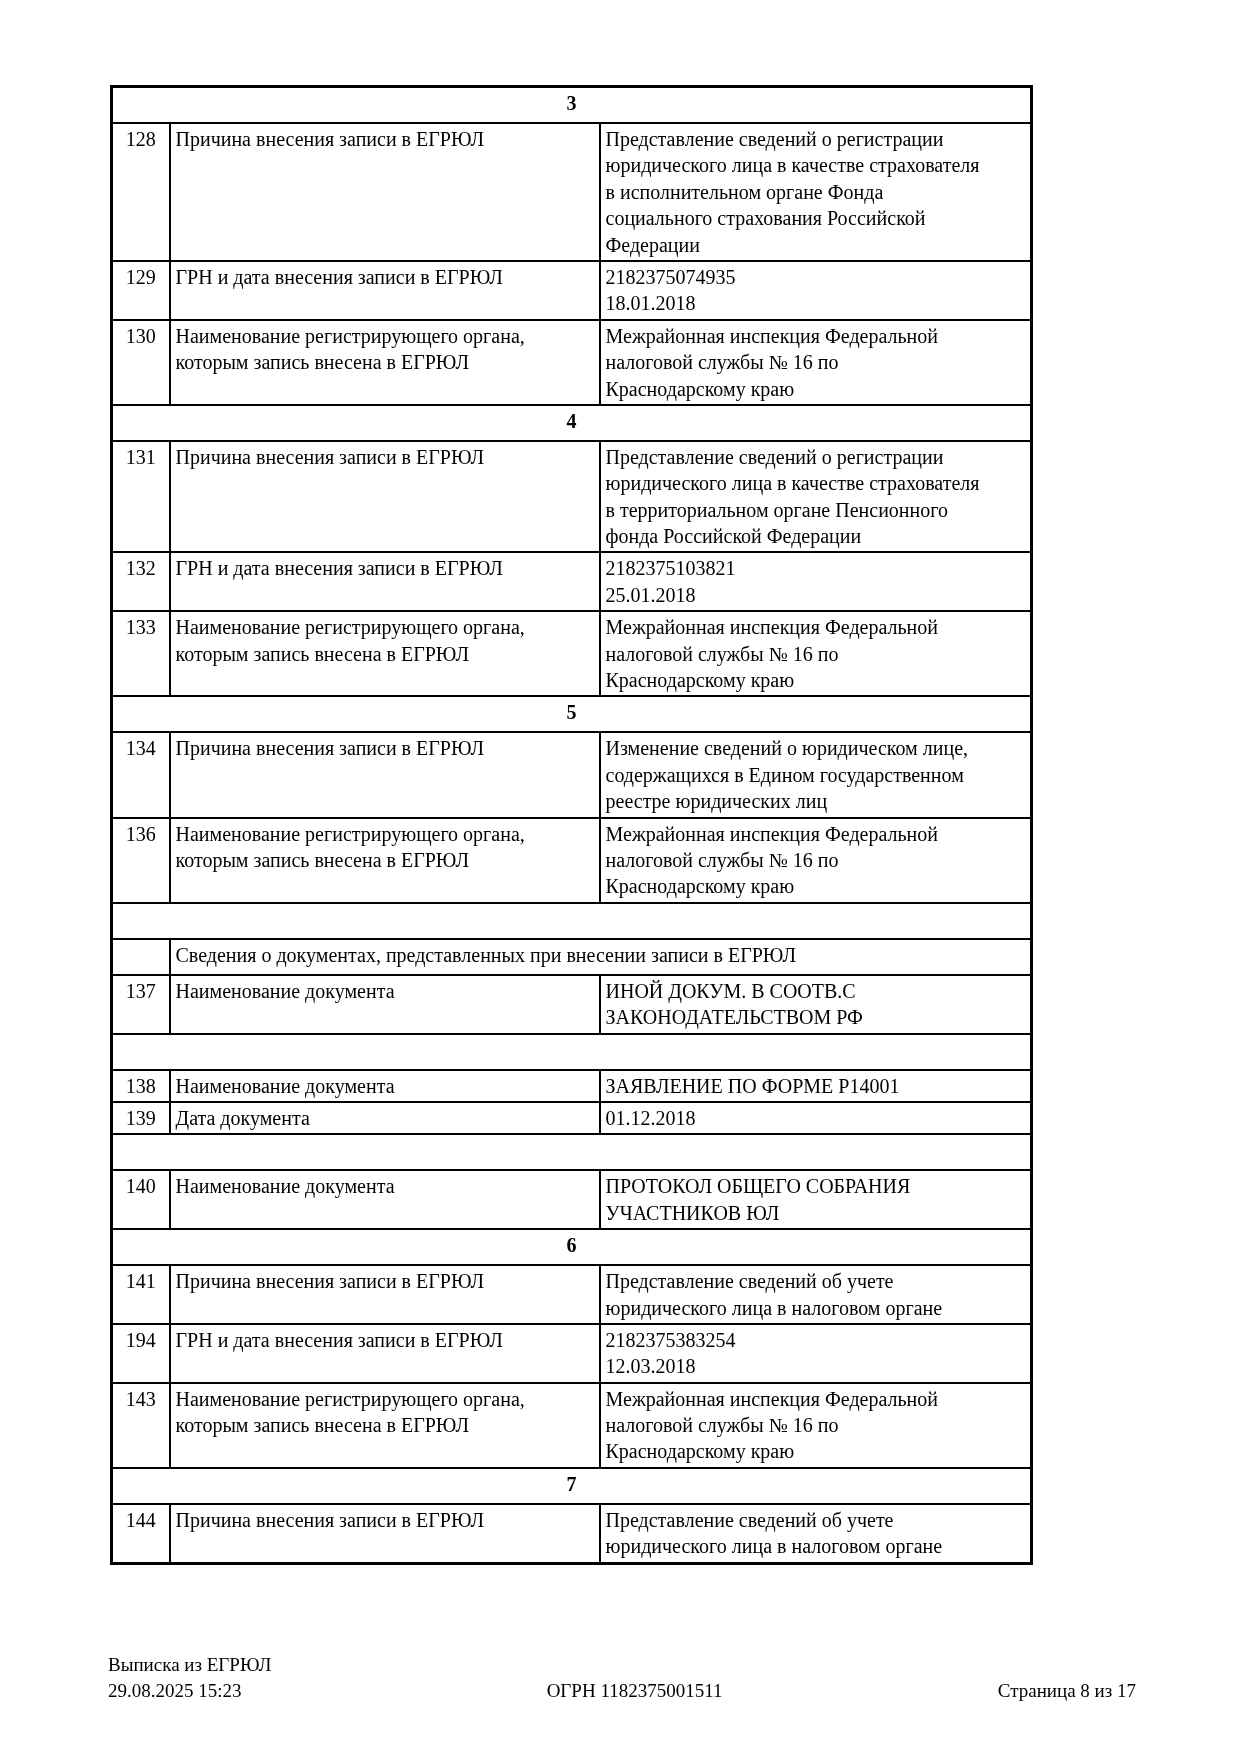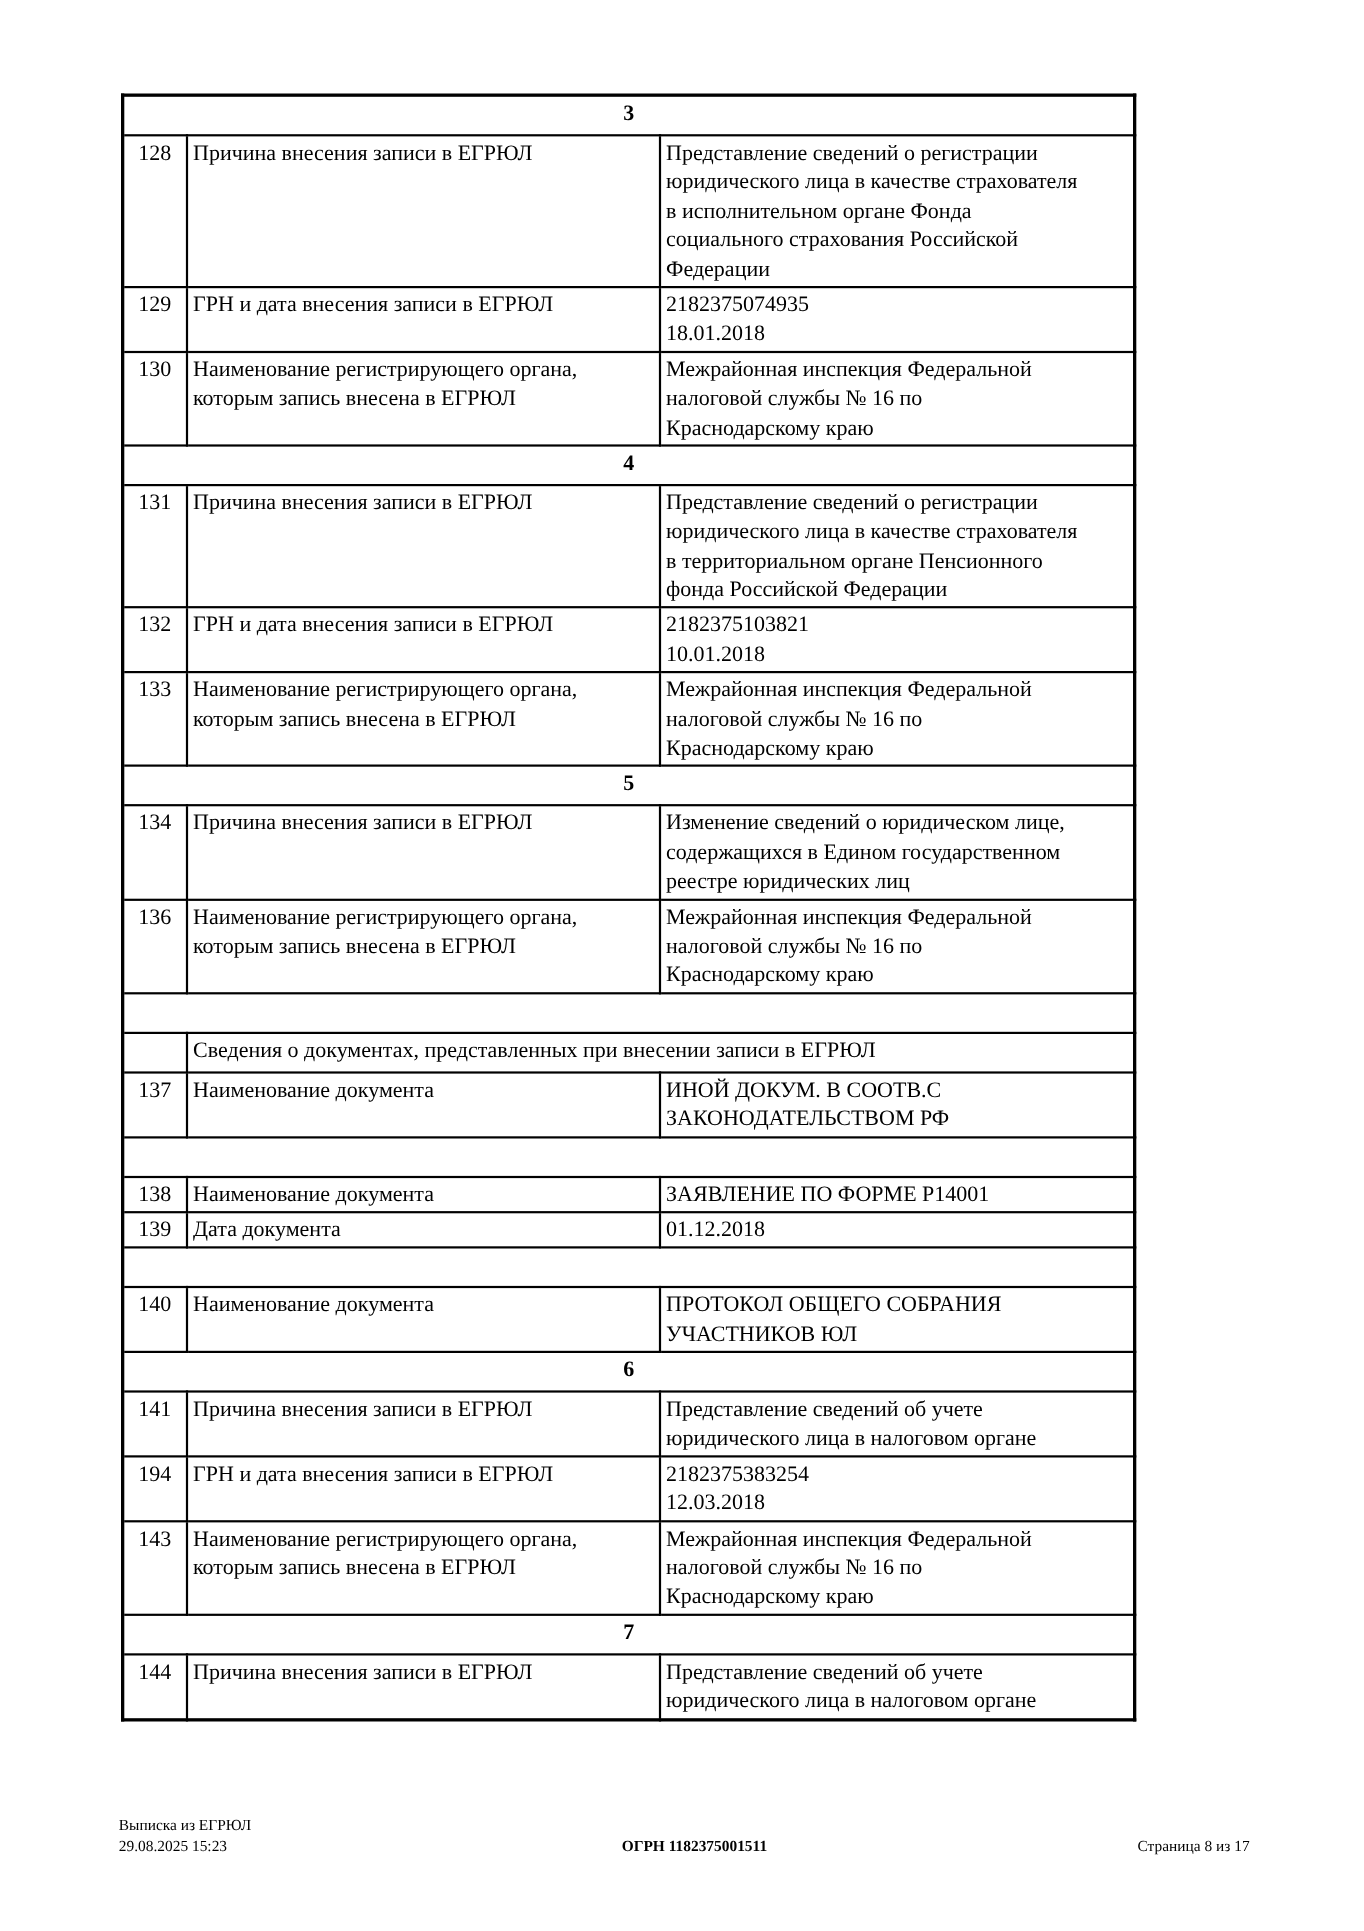--- a/index.html
+++ b/index.html
@@ -48,25 +48,25 @@
     height: 30px;
   }
   .footer {
     position: absolute;
     left: 108px;
     top: 1652px;
     width: 1028px;
     display: flex;
     justify-content: space-between;
     align-items: flex-end;
-    font-size: 14px;
+    font-size: 19px;
     line-height: 1.35;
   }
   .footer .left-block { text-align: left; }
-  .footer .center-block { text-align: center; font-weight: bold; }
+  .footer .center-block { text-align: center; }
   .footer .right-block { text-align: right; }
 </style>
 </head>
 <body>
 
 <div class="page">
 
   <table class="egrul">
     <colgroup>
       <col style="width:58px">
@@ -108,21 +108,21 @@
           <td class="label-cell">Причина внесения записи в ЕГРЮЛ</td>
           <td class="value-cell">Представление сведений о регистрации
 юридического лица в качестве страхователя
 в территориальном органе Пенсионного
 фонда Российской Федерации</td>
         </tr>
         <tr>
           <td class="num-cell">132</td>
           <td class="label-cell">ГРН и дата внесения записи в ЕГРЮЛ</td>
           <td class="value-cell">2182375103821
-10.01.2018</td>
+25.01.2018</td>
         </tr>
         <tr>
           <td class="num-cell">133</td>
           <td class="label-cell">Наименование регистрирующего органа,
 которым запись внесена в ЕГРЮЛ</td>
           <td class="value-cell">Межрайонная инспекция Федеральной
 налоговой службы № 16 по
 Краснодарскому краю</td>
         </tr>
         <tr>

